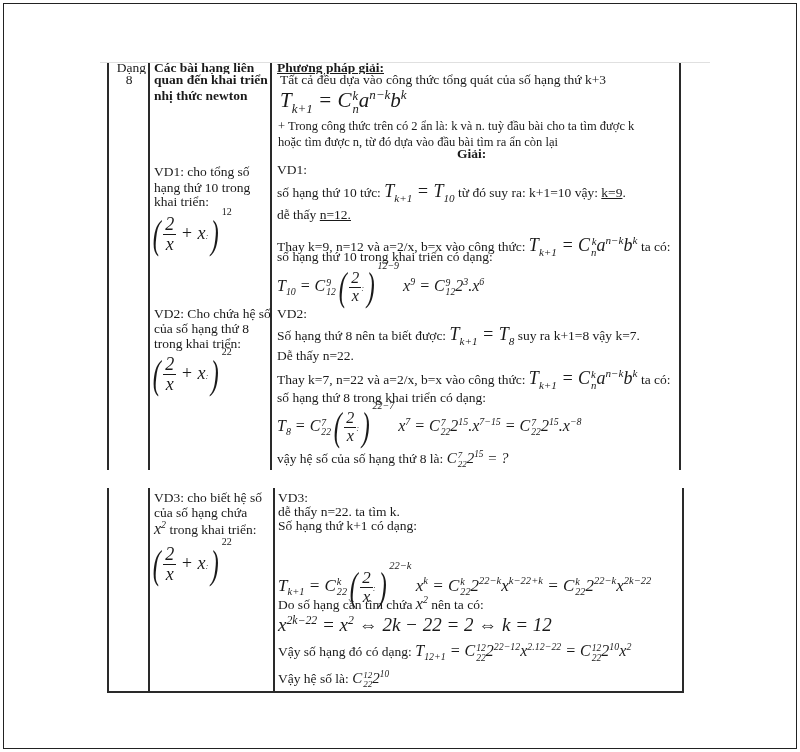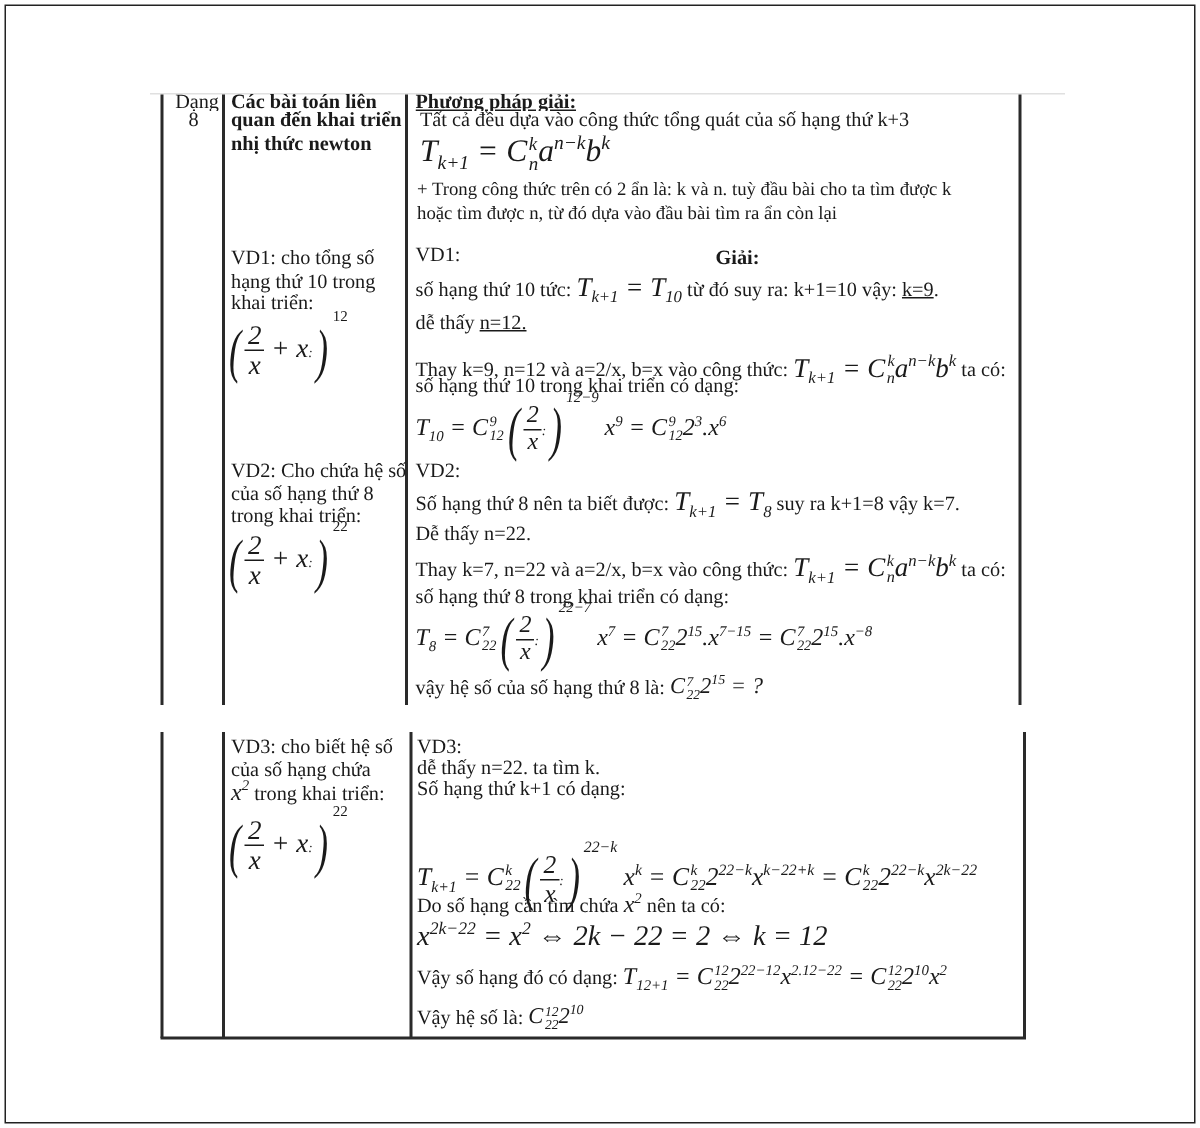--- a/index.html
+++ b/index.html
@@ -35,33 +35,33 @@
 
 <div class="vline" style="left:107px;top:488px;height:204px;"></div>
 <div class="vline" style="left:148px;top:488px;height:204px;"></div>
 <div class="vline" style="left:273px;top:488px;height:204px;"></div>
 <div class="vline" style="left:682px;top:488px;height:204px;"></div>
 <div class="hline" style="left:107px;top:691px;width:577px;"></div>
 
 <div class="t cut" style="left:112px;top:60px;width:34px;height:14px;text-align:right;"><span>Dạng</span></div>
 <div class="t" style="left:112px;top:72px;width:34px;text-align:center;">8</div>
 
-<div class="t b cut" style="left:154px;top:60px;height:14px;"><span>Các bài toán liên</span></div>
+<div class="t b cut" style="left:154px;top:60px;height:14px;"><span>Các bài hạng liên</span></div>
 <div class="t b" style="left:154px;top:72px;">quan đến khai triển</div>
 <div class="t b" style="left:154px;top:88px;">nhị thức newton</div>
 
 <div class="t b u cut" style="left:277px;top:60px;height:14px;"><span>Phương pháp giải:</span></div>
 <div class="t" style="left:280px;top:72px;">Tất cả đều dựa vào công thức tổng quát của số hạng thứ k+3</div>
 <div class="t m big" style="left:280px;top:90px;">T<sub>k+1</sub> = C<span class="stack">
       <span>k</span>
       <span>n</span>
     </span>a<sup>n−k</sup>b<sup>k</sup></div>
 <div class="t" style="left:278px;top:118px;font-size:12.5px;">+ Trong công thức trên có 2 ẩn là: k và n. tuỳ đầu bài cho ta tìm được k</div>
 <div class="t" style="left:278px;top:134px;font-size:12.5px;">hoặc tìm được n, từ đó dựa vào đầu bài tìm ra ẩn còn lại</div>
-<div class="t b" style="left:457px;top:164px;margin-left:20px;">Giải:</div>
+<div class="t b" style="left:457px;top:146px;">Giải:</div>
 
 <div class="t" style="left:154px;top:164px;">VD1: cho tổng số</div>
 <div class="t" style="left:154px;top:180px;">hạng thứ 10 trong</div>
 <div class="t" style="left:154px;top:194px;">khai triển:</div>
 <div class="t m mid" style="left:150px;top:212px;">
   <span class="paren">(</span><span class="frac">
       <span class="num">2</span>
       <span>x</span>
     </span> + x<span style="font-size:9px;">:</span><span class="paren">)</span><sup style="font-style:normal;font-size:10px;vertical-align:24px;">12</sup>
 </div>

